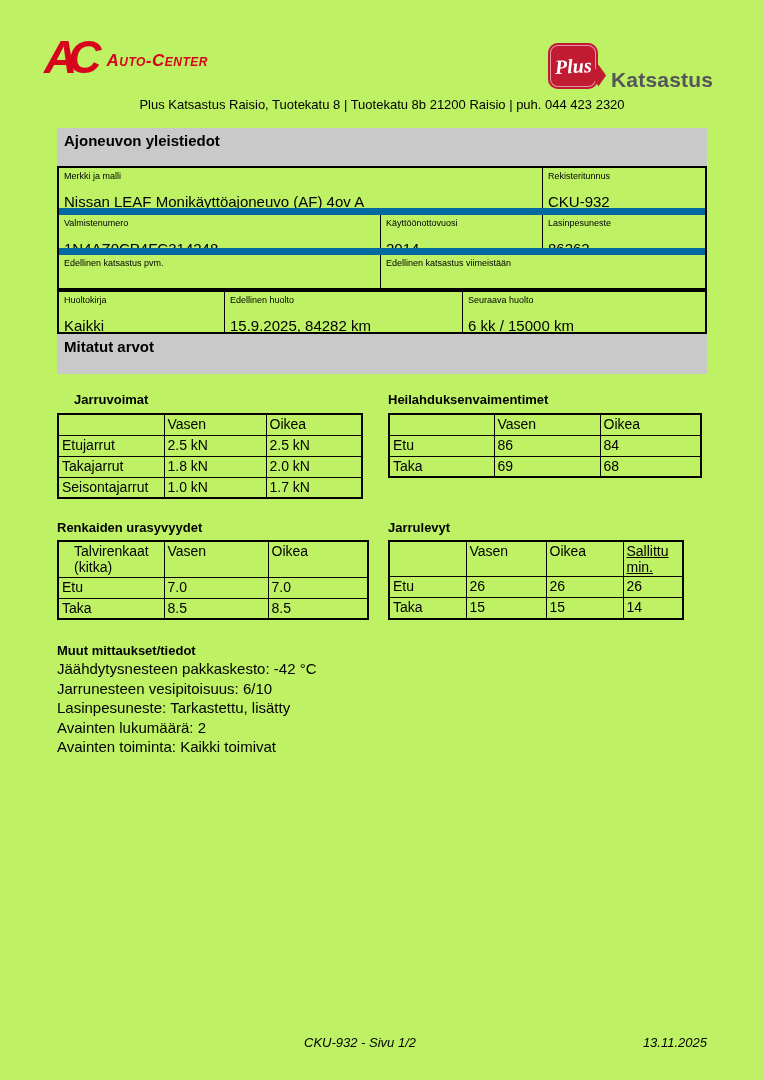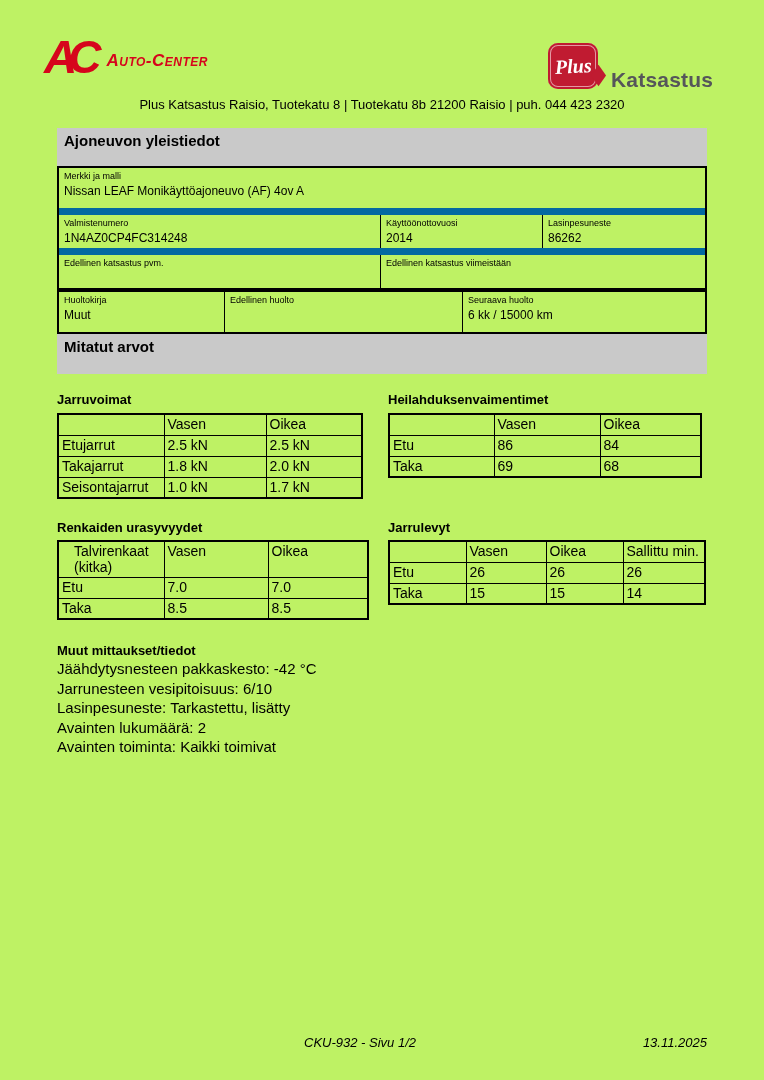--- a/index.html
+++ b/index.html
@@ -26,21 +26,21 @@
   .section-bar { position:absolute; left:57px; width:650px; height:40px; background:#c9c9c9;
                  font-size:15px; font-weight:bold; line-height:26px; padding-left:7px; }
 
   
   .info-table { position:absolute; left:57px; width:650px; border:2px solid #000; }
   .irow { display:flex; height:40px; border-top:7px solid #0369a1; }
   .irow:first-child { border-top:none; }
   .icell { border-left:1px solid #000; padding:3px 4px 2px 5px; overflow:hidden; }
   .icell:first-child { border-left:none; }
   .icell .lbl { font-size:9px; line-height:11px; white-space:nowrap; }
-  .icell .val { font-size:12px; line-height:18px; margin-top:0; white-space:nowrap; }
+  .icell .val { font-size:15px; line-height:18px; margin-top:11px; white-space:nowrap; }
   .w483 { width:483px; } .w321 { width:321px; } .w162 { width:162px; }
   .w165 { width:165px; } .w238 { width:238px; }
   .grow { flex:1; }
 
   
   .tbl-title { position:absolute; font-size:13px; font-weight:bold; }
   .mtable { position:absolute; border-collapse:collapse; border:2px solid #000; font-size:14px; table-layout:fixed; }
   .mtable td { border:1px solid #000; padding:1px 3px; height:21px; vertical-align:top; white-space:normal; }
   .tall td { height:36px; }
 
@@ -74,20 +74,24 @@
   <div class="address-line">Plus Katsastus Raisio, Tuotekatu 8 | Tuotekatu 8b 21200 Raisio | puh. 044 423 2320</div>
 
   <div class="section-bar" style="top:128px;">Ajoneuvon yleistiedot</div>
 
   <div class="info-table" style="top:166px;">
     <div class="irow">
       <div class="icell w483">
         <div class="lbl">Merkki ja malli</div>
         <div class="val">Nissan LEAF Monikäyttöajoneuvo (AF) 4ov A</div>
       </div>
+      <div class="icell grow">
+        <div class="lbl">Rekisteritunnus</div>
+        <div class="val">CKU-932</div>
+      </div>
     </div>
     <div class="irow">
       <div class="icell w321">
         <div class="lbl">Valmistenumero</div>
         <div class="val">1N4AZ0CP4FC314248</div>
       </div>
       <div class="icell w162">
         <div class="lbl">Käyttöönottovuosi</div>
         <div class="val">2014</div>
       </div>
@@ -105,35 +109,36 @@
         <div class="lbl">Edellinen katsastus viimeistään</div>
         <div class="val"></div>
       </div>
     </div>
   </div>
 
   <div class="info-table" style="top:290px;">
     <div class="irow">
       <div class="icell w165">
         <div class="lbl">Huoltokirja</div>
-        <div class="val">Muut</div>
+        <div class="val">Kaikki</div>
       </div>
       <div class="icell w238">
         <div class="lbl">Edellinen huolto</div>
+        <div class="val">15.9.2025, 84282 km</div>
       </div>
       <div class="icell grow">
         <div class="lbl">Seuraava huolto</div>
         <div class="val">6 kk / 15000 km</div>
       </div>
     </div>
   </div>
 
   <div class="section-bar" style="top:334px;">Mitatut arvot</div>
 
-  <div class="tbl-title" style="left:57px; top:392px;">Jarruvoimat</div>
+  <div class="tbl-title" style="left:74px; top:392px;">Jarruvoimat</div>
   <table class="mtable" style="left:57px; top:413px;">
     <tbody>
         <tr>
       <td style="width:106px;"></td>
       <td style="width:102px;">Vasen</td>
       <td style="width:96px;">Oikea</td>
     </tr>
     <tr>
       <td>Etujarrut</td>
       <td>2.5 kN</td>
@@ -194,21 +199,21 @@
   </tbody>
     </table>
 
   <div class="tbl-title" style="left:388px; top:520px;">Jarrulevyt</div>
   <table class="mtable" style="left:388px; top:540px;">
     <tbody>
         <tr>
       <td style="width:77px;"></td>
       <td style="width:80px;">Vasen</td>
       <td style="width:77px;">Oikea</td>
-      <td style="width:82px;">Sallittu min.</td>
+      <td style="width:60px;text-decoration:underline;">Sallittu min.</td>
     </tr>
     <tr>
       <td>Etu</td>
       <td>26</td>
       <td>26</td>
       <td>26</td>
     </tr>
     <tr>
       <td>Taka</td>
       <td>15</td>

